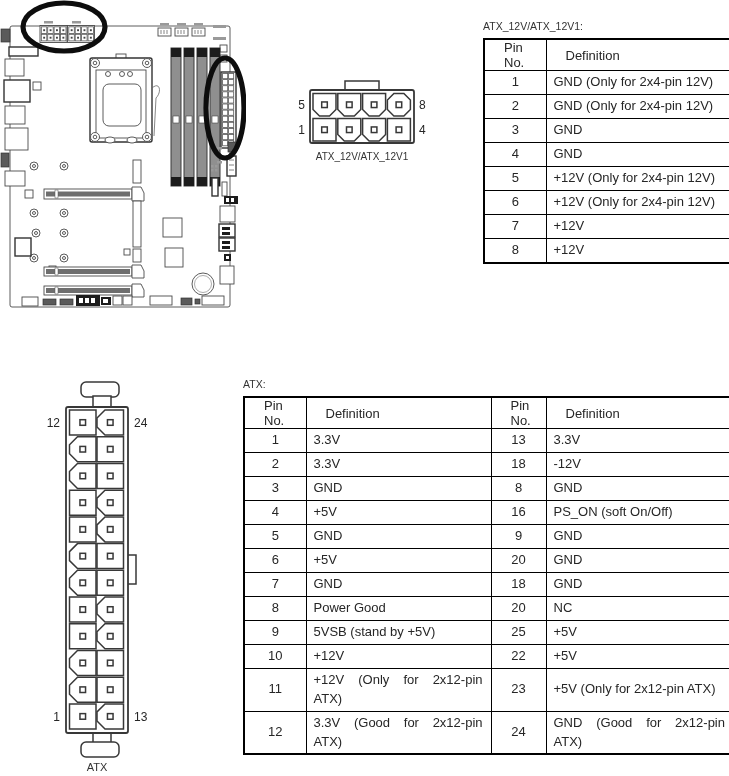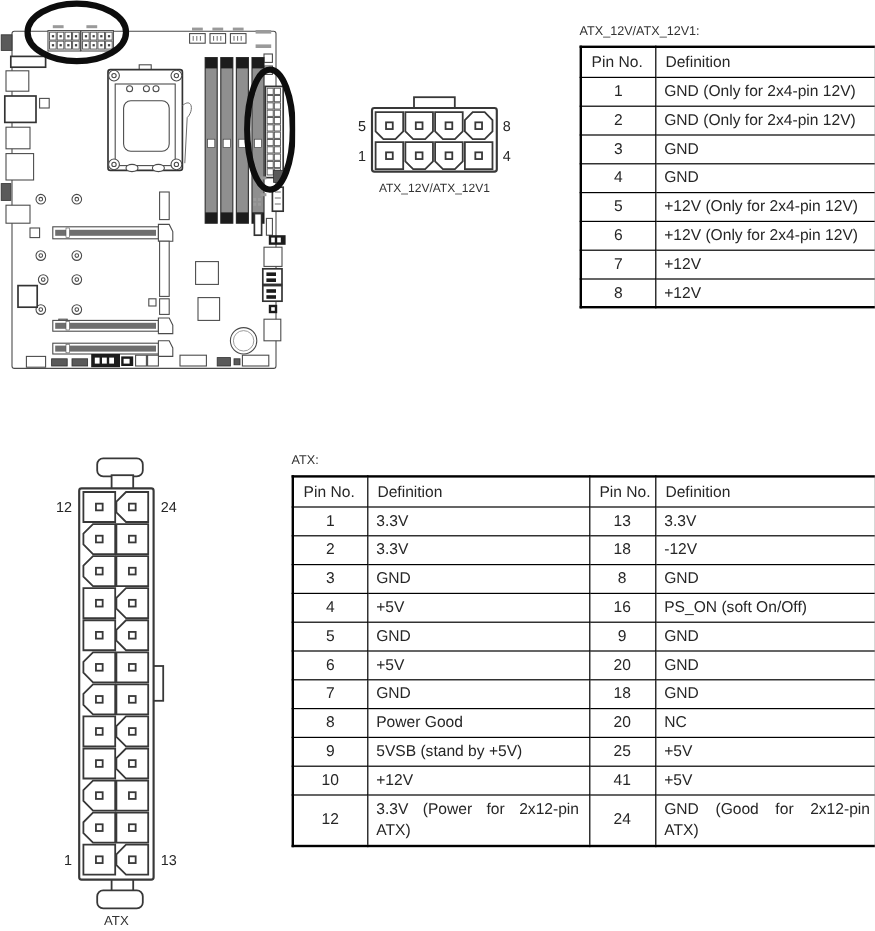--- a/index.html
+++ b/index.html
@@ -7,21 +7,21 @@
   body {
     width:729px; height:776px; position:relative; overflow:hidden;
     font-family:"Liberation Sans", sans-serif; color:#262626;
   }
   .abs { position:absolute; }
 
   
   .tbl-title { font-size:10.5px; color:#333; margin-bottom:6px; letter-spacing:0; }
   table.pin-table { border-collapse:collapse; table-layout:fixed; background:#fff; border:2px solid #000; }
   .pin-table th, .pin-table td { border:1px solid #000; font-size:13px; font-weight:400; color:#262626; }
-  .pin-table th { height:25px; text-align:left; padding-left:8px; vertical-align:middle; }
+  .pin-table th { height:25px; text-align:left; padding-left:19px; vertical-align:middle; }
   .pin-table td { height:24px; vertical-align:middle; line-height:1.45; padding:2px 0; }
   .pin-table td.pin { text-align:center; }
   .pin-table td.def { text-align:justify; padding:2px 8px 2px 7px; }
   .pin-table td.def-b { padding-right:4px; }
 
   
   .body8 { fill:#fff; stroke:#383838; stroke-width:1.8; }
   .tab   { fill:#fff; stroke:#383838; stroke-width:1.5; }
   .cellshape { fill:#fff; stroke:#383838; stroke-width:1.5; }
   .pinmark   { fill:#fff; stroke:#383838; stroke-width:1.5; }
@@ -527,24 +527,30 @@
         </tr>
         <tr>
           <td class="pin">9</td>
           <td class="def">5VSB (stand by +5V)</td>
           <td class="pin">25</td>
           <td class="def def-b">+5V</td>
         </tr>
         <tr>
           <td class="pin">10</td>
           <td class="def">+12V</td>
-          <td class="pin">41</td>
+          <td class="pin">22</td>
           <td class="def def-b">+5V</td>
         </tr>
         <tr>
+          <td class="pin">11</td>
+          <td class="def">+12V (Only for 2x12-pin ATX)</td>
+          <td class="pin">23</td>
+          <td class="def def-b">+5V (Only for 2x12-pin ATX)</td>
+        </tr>
+        <tr>
           <td class="pin">12</td>
-          <td class="def">3.3V (Power for 2x12-pin ATX)</td>
+          <td class="def">3.3V (Good for 2x12-pin ATX)</td>
           <td class="pin">24</td>
           <td class="def def-b">GND (Good for 2x12-pin ATX)</td>
         </tr>
       </tbody>
   </table>
 </div>
 
 </body></html>

